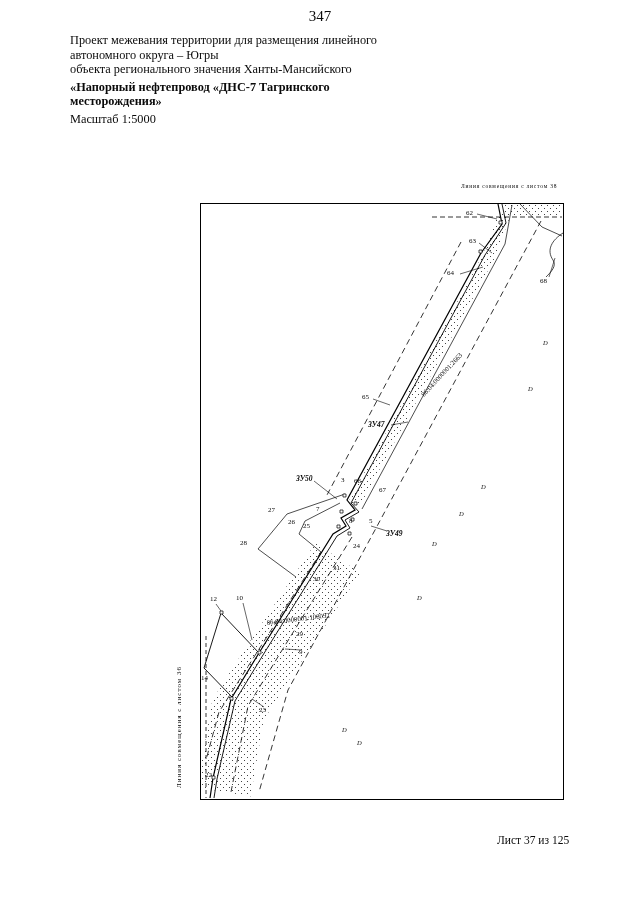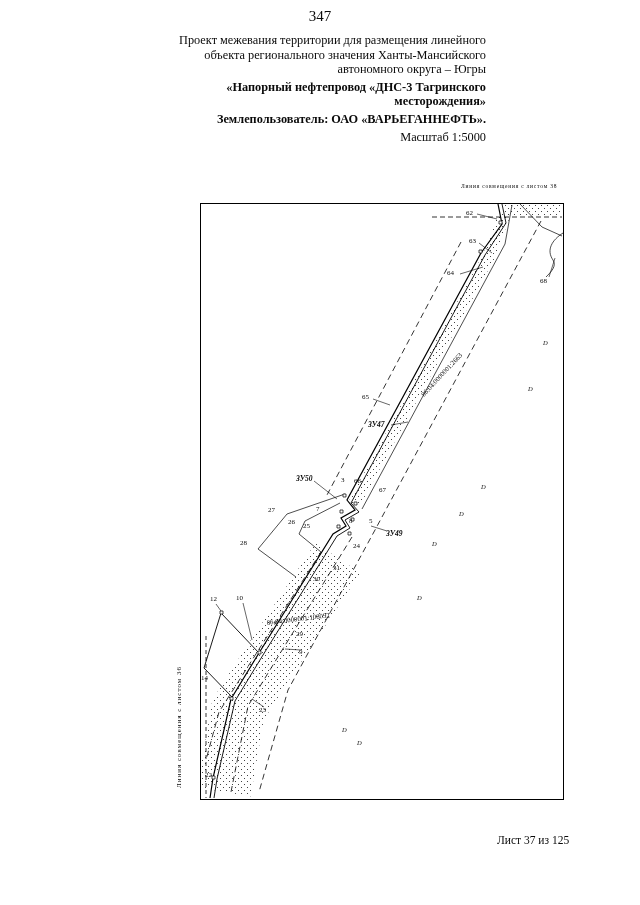--- a/index.html
+++ b/index.html
@@ -1,44 +1,43 @@
 <!DOCTYPE html>
 <html><head>
 <meta charset="utf-8">
 <style>
   html,body{margin:0;padding:0;}
   body{
     width:640px;height:905px;background:#ffffff;position:relative;
     font-family:"Liberation Serif", serif;color:#0a0a0a;overflow:hidden;
   }
   .pageno{position:absolute;top:8px;left:0;width:640px;text-align:center;font-size:15px;}
-  .hdr{position:absolute;left:86px;top:33px;width:400px;font-size:12.3px;line-height:14.6px;text-align:right;}
+  .hdr{position:absolute;left:70px;top:33px;width:400px;font-size:12.3px;line-height:14.6px;}
   .hdr .b{font-weight:bold;}
   .hdr .gap{margin-top:3px;}
   .footer{position:absolute;left:497px;top:818px;font-size:11.5px;margin-top:16px;}
   svg.map-svg{position:absolute;left:0;top:0;}
   .plbl{font:7px "Liberation Serif",serif;fill:#0a0a0a;}
   .parcel{font:italic bold 7.5px "Liberation Serif",serif;fill:#0a0a0a;}
   .veg{font:italic 6.5px "Liberation Serif",serif;fill:#111;}
   .cad{font:6.8px "Liberation Serif",serif;fill:#0a0a0a;}
   .mline{font:5.5px "Liberation Serif",serif;fill:#0a0a0a;letter-spacing:0.8px;}
   .mlineL{font:7px "Liberation Serif",serif;fill:#0a0a0a;letter-spacing:1px;}
 </style>
 </head>
 <body>
 
 <div class="pageno">347</div>
 
 <div class="hdr">
   <div>Проект межевания территории для размещения линейного</div>
+  <div>автономного округа – Югры</div>
   <div>объекта регионального значения Ханты-Мансийского</div>
-  <div>автономного округа – Югры</div>
-  <div class="b gap">«Напорный нефтепровод «ДНС-3 Тагринского</div>
+  <div class="b gap">«Напорный нефтепровод «ДНС-7 Тагринского</div>
   <div class="b">месторождения»</div>
-  <div class="b gap">Землепользователь: ОАО «ВАРЬЕГАННЕФТЬ».</div>
   <div class="gap">Масштаб 1:5000</div>
 </div>
 
 <svg class="map-svg" width="640" height="905" viewBox="0 0 640 905">
   <defs>
     <pattern id="dots" width="6" height="6" patternUnits="userSpaceOnUse">
       <circle cx="1.5" cy="1.5" r="0.55" fill="#222"></circle>
       <circle cx="4.5" cy="4.5" r="0.55" fill="#222"></circle>
     </pattern>
     <clipPath id="boxclip">

